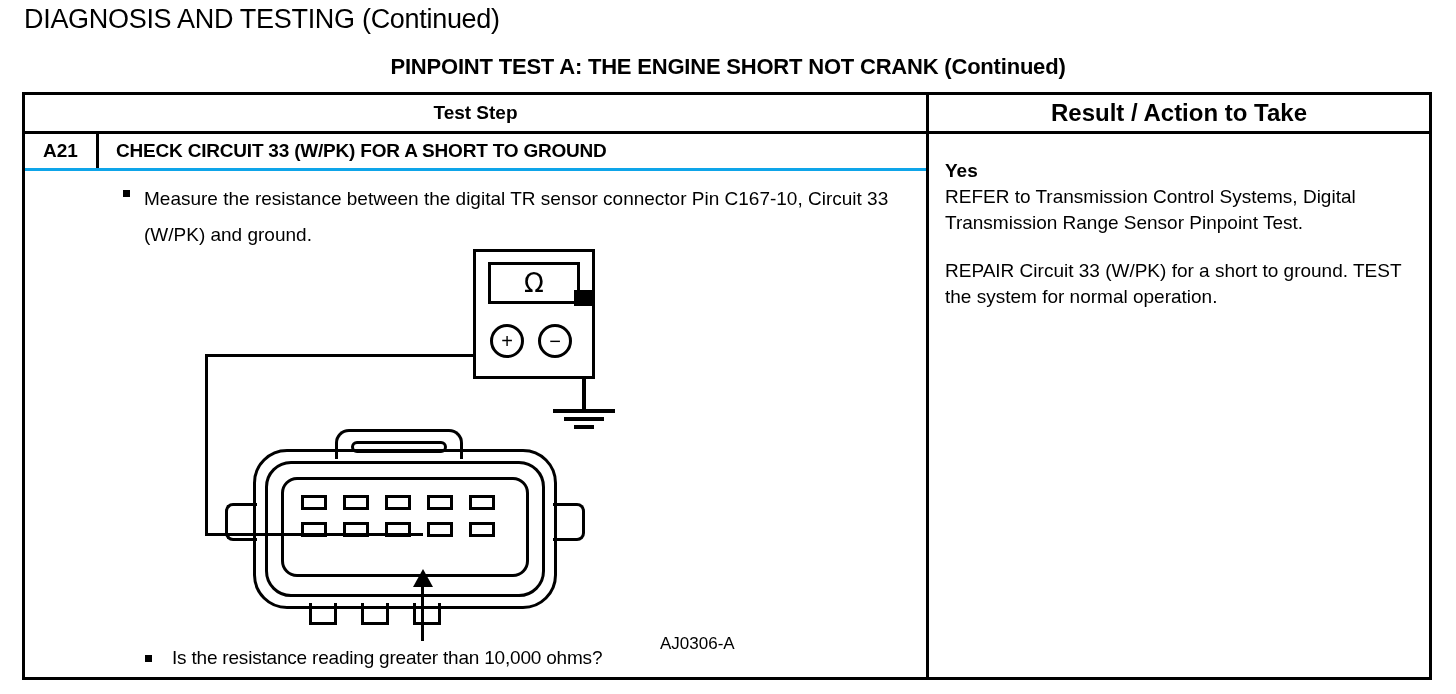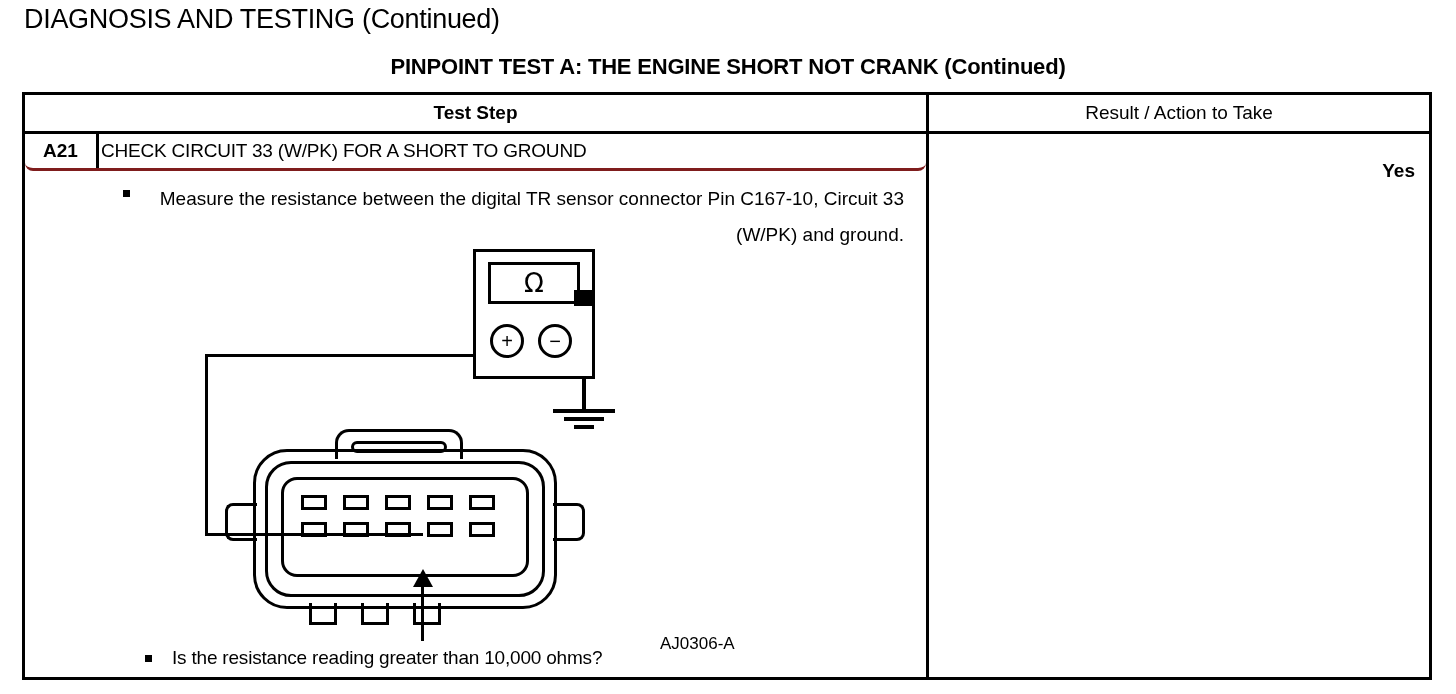--- a/index.html
+++ b/index.html
@@ -40,21 +40,20 @@
   .table-wrap {
     position: absolute;
     left: 22px;
     top: 92px;
     width: 1410px;
     height: 588px;
     border: 3px solid #000;
     box-sizing: border-box;
     display: flex;
     flex-direction: column;
-    text-align: right;
   }
 
   .thead {
     display: flex;
     height: 36px;
     border-bottom: 3px solid #000;
     flex: 0 0 auto;
   }
   .th-left {
     width: 904px;
@@ -64,69 +63,67 @@
     font-size: 19px;
     font-weight: bold;
     border-right: 3px solid #000;
     box-sizing: border-box;
   }
   .th-right {
     flex: 1;
     display: flex;
     align-items: center;
     justify-content: center;
-    font-size: 19px;
-    font-weight: normal;
+    font-size: 24px;
+    font-weight: bold;
   }
 
   .tbody {
     display: flex;
     flex: 1 1 auto;
     min-height: 0;
   }
 
   .col-left {
     width: 904px;
     border-right: 3px solid #000;
     box-sizing: border-box;
     display: flex;
     flex-direction: column;
     position: relative;
   }
   .col-right {
     flex: 1;
     box-sizing: border-box;
-    padding: 26px 14px 0 22px;
-    margin-left: 44px;
+    padding: 26px 14px 0 16px;
   }
 
   .step-head {
     display: flex;
     height: 34px;
-    border-bottom: 3px solid #7f1d1d;
+    border-bottom: 3px solid #0ea5e9;
     flex: 0 0 auto;
-    border-radius: 8px;
   }
   .step-id {
     width: 74px;
     border-right: 3px solid #000;
     box-sizing: border-box;
     display: flex;
     align-items: center;
     justify-content: center;
     font-size: 19px;
     font-weight: bold;
   }
   .step-title {
     flex: 1;
     display: flex;
     align-items: center;
-    padding-left: 2px;
-    font-size: 19px;
-    font-weight: normal;
+    padding-left: 17px;
+    font-size: 19px;
+    font-weight: bold;
     letter-spacing: -0.2px;
   }
 
   .step-body {
     flex: 1 1 auto;
     position: relative;
   }
 
   .bullet-row {
     display: flex;
@@ -506,16 +503,18 @@
         <div class="bottom-q">
           <span class="bullet-sq"></span>
           <span class="q-text">Is the resistance reading greater than 10,000 ohms?</span>
         </div>
 
       </div>
     </div>
 
     <div class="col-right">
       <p class="ans-label">Yes</p>
+      <p class="ans-text">REFER to Transmission Control Systems, Digital Transmission Range Sensor Pinpoint Test.</p>
+      <p class="ans-text">REPAIR Circuit 33 (W/PK) for a short to ground. TEST the system for normal operation.</p>
     </div>
 
   </div>
 </div>
 
 </body></html>

